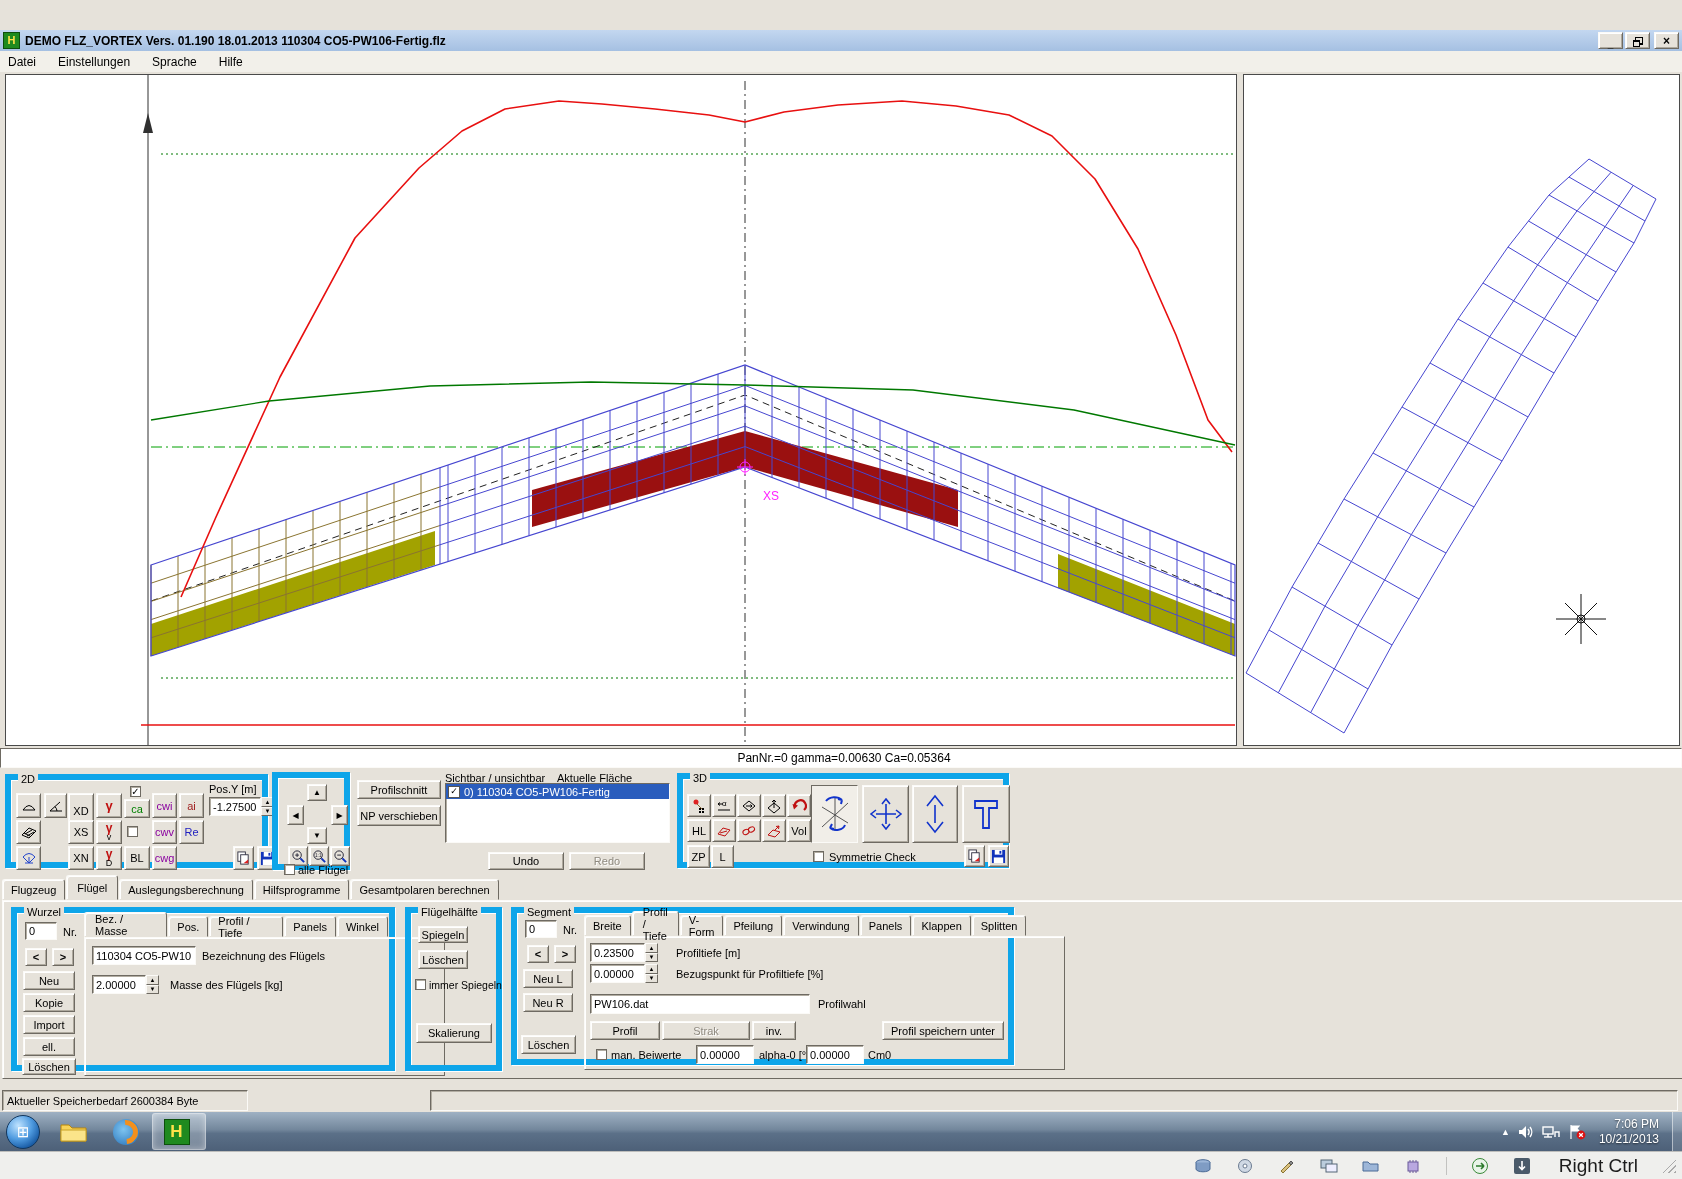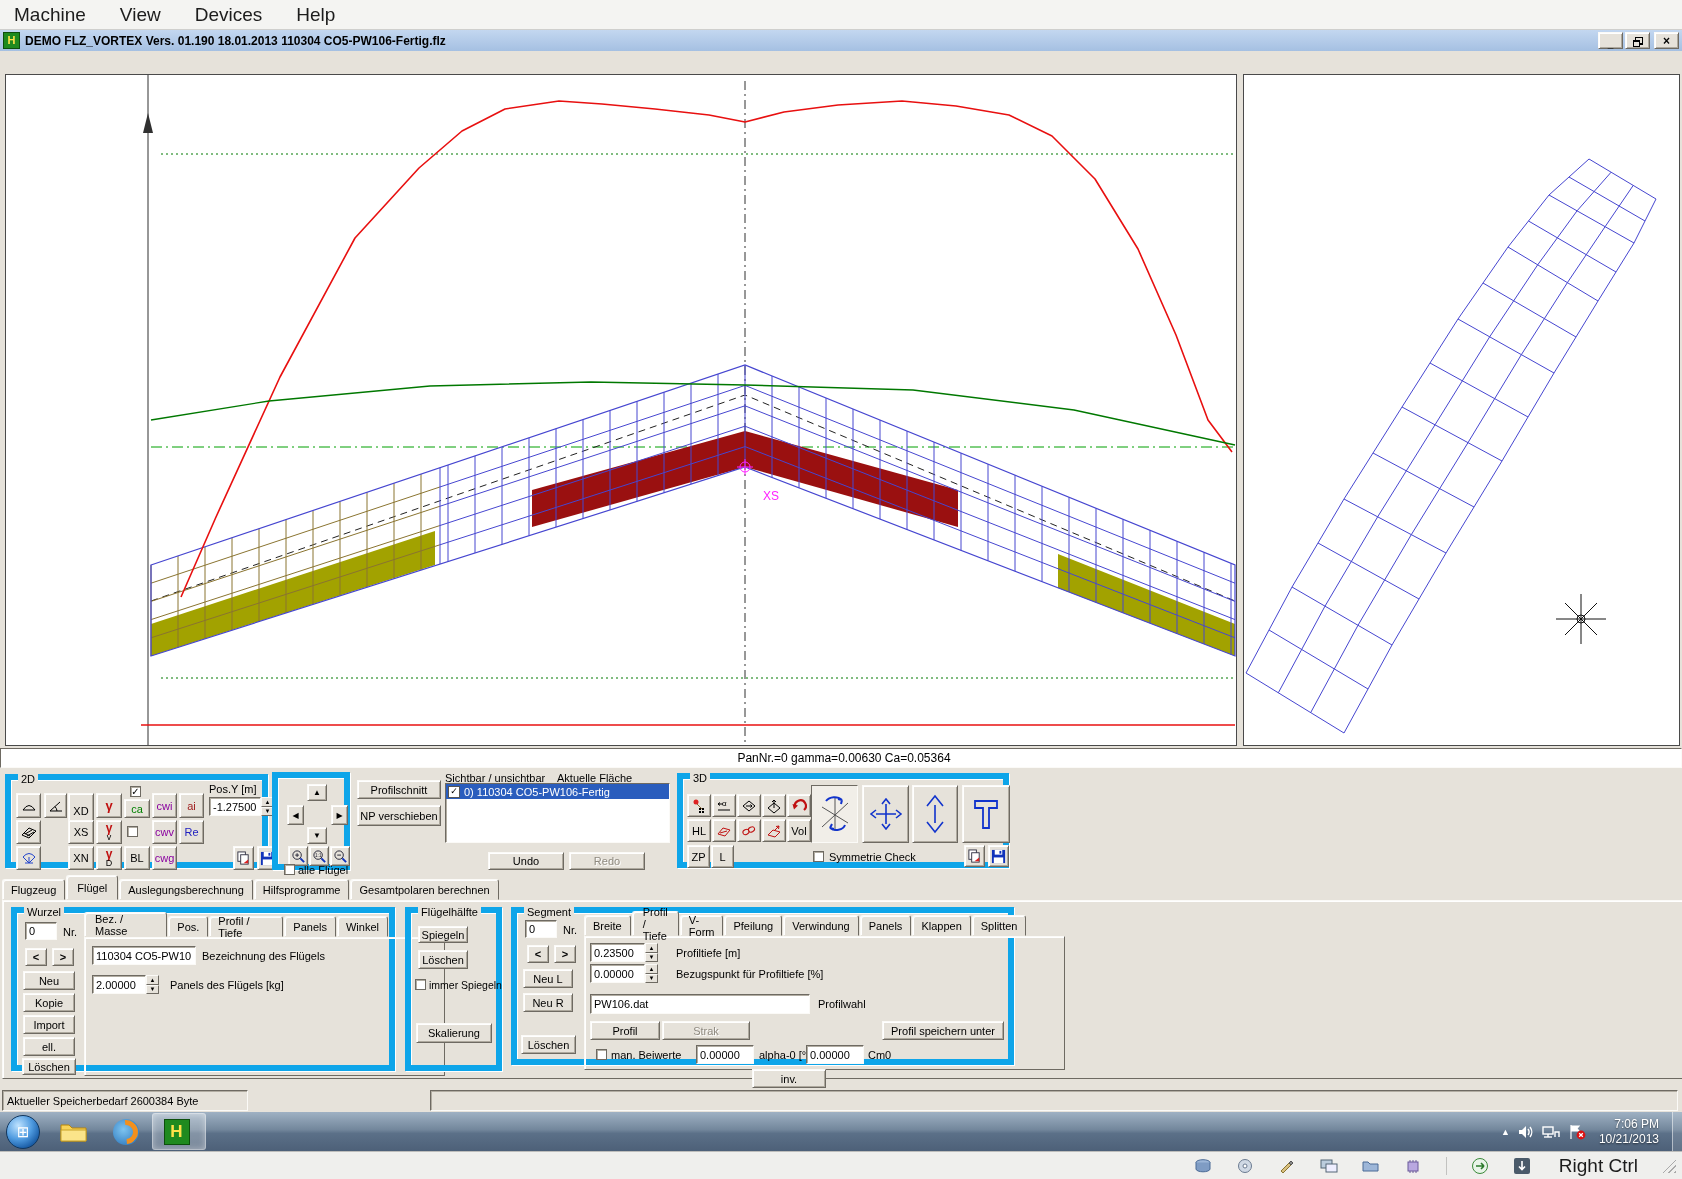--- a/index.html
+++ b/index.html
@@ -78,43 +78,43 @@
   .hostkey{font-size:19px;color:#1c1c1c;margin-left:4px;}
   .grip{width:14px;height:14px;background:
         linear-gradient(135deg,transparent 50%,#aaa 50%,#aaa 55%,transparent 55%,transparent 70%,#aaa 70%,#aaa 75%,transparent 75%,transparent 90%,#aaa 90%);}
   .sep{width:1px;height:18px;background:#c2c2c0;}
 </style>
 </head>
 <body>
 
 <div id="screen">
 
-  <div class="abs vmbar">
-    <span>Machine</span>
-    <span>View</span>
-    <span>Devices</span>
-    <span>Help</span>
-  </div>
 
   <div class="abs titlebar">
     <span class="appicon">H</span>
     <span style="font-weight:bold;font-size:12px;">DEMO  FLZ_VORTEX  Vers. 01.190 18.01.2013 110304 CO5-PW106-Fertig.flz</span>
     <span style="margin-left:auto;display:flex;padding-right:3px;">
       <span class="btn wbtn">
           <span style="margin-top:6px;font-weight:bold;">_</span>
         </span>
       <span class="btn wbtn">
           <span class="restore-glyph"></span>
         </span>
       <span class="btn wbtn" style="margin-left:4px;font-size:12px;">
           <span>×</span>
         </span>
     </span>
   </div>
 
+  <div class="abs menubar">
+    <span>Datei</span>
+    <span>Einstellungen</span>
+    <span>Sprache</span>
+    <span>Hilfe</span>
+  </div>
 
   <div class="abs" style="left:0;top:72px;width:1682px;height:676px;">
 
     <div class="abs canvas" style="left:5px;top:2px;width:1232px;height:672px;">
       <svg width="1230" height="670" viewBox="0 0 1230 670" style="display:block;">
 
         <line x1="142" y1="0" x2="142" y2="670" stroke="#303030" stroke-width="1"></line>
         <polygon points="137,58 142,38 147,58" fill="#303030"></polygon>
 
         <g fill="none" stroke-dasharray="2 3" stroke="#007800">
@@ -532,21 +532,21 @@
         <span class="tab">Winkel</span>
       </div>
       <div class="abs tabpanel" style="left:67px;top:24px;width:312px;height:137px;">
         <span class="sunk field abs" style="left:7px;top:8px;width:104px;height:19px;">110304 CO5-PW10</span>
         <span class="lbl" style="left:117px;top:12px;">Bezeichnung des Flügels</span>
         <span class="sunk field abs" style="left:7px;top:37px;width:54px;height:19px;">2.00000</span>
         <span class="spin" style="left:61px;top:37px;height:19px;">
             <div>▲</div>
             <div>▼</div>
           </span>
-        <span class="lbl" style="left:85px;top:41px;">Panels des Flügels [kg]</span>
+        <span class="lbl" style="left:85px;top:41px;">Masse des Flügels [kg]</span>
       </div>
     </div>
 
     <div class="abs gbox" style="left:402px;top:6px;width:97px;height:164px;">
       <span class="glabel">Flügelhälfte</span>
       <span class="btn abs" style="left:7px;top:13px;width:50px;height:17px;">Spiegeln</span>
       <span class="btn abs" style="left:7px;top:37px;width:50px;height:19px;">Löschen</span>
       <span class="cb" style="left:4px;top:66px;"></span>
       <span class="lbl" style="left:18px;top:66px;font-size:10.5px;">immer Spiegeln</span>
       <span class="btn abs" style="left:5px;top:110px;width:76px;height:20px;">Skalierung</span>
@@ -581,21 +581,21 @@
         <span class="sunk field abs" style="left:5px;top:27px;width:55px;height:19px;">0.00000</span>
         <span class="spin" style="left:60px;top:27px;height:19px;">
             <div>▲</div>
             <div>▼</div>
           </span>
         <span class="lbl" style="left:91px;top:31px;">Bezugspunkt für Profiltiefe [%]</span>
         <span class="sunk field abs" style="left:5px;top:57px;width:220px;height:20px;">PW106.dat</span>
         <span class="lbl" style="left:233px;top:61px;">Profilwahl</span>
         <span class="btn abs" style="left:5px;top:84px;width:70px;height:19px;">Profil</span>
         <span class="btn abs disabled" style="left:77px;top:84px;width:88px;height:19px;">Strak</span>
-        <span class="btn abs" style="left:167px;top:84px;width:74px;height:19px;margin-top:48px;">inv.</span>
+        <span class="btn abs" style="left:167px;top:84px;width:44px;height:19px;">inv.</span>
         <span class="btn abs" style="left:297px;top:84px;width:122px;height:19px;">Profil speichern unter</span>
         <span class="cb" style="left:11px;top:112px;"></span>
         <span class="lbl" style="left:26px;top:112px;">man. Beiwerte</span>
         <span class="sunk field abs" style="left:111px;top:108px;width:58px;height:19px;">0.00000</span>
         <span class="lbl" style="left:174px;top:112px;">alpha-0 [°]</span>
         <span class="sunk field abs" style="left:221px;top:108px;width:58px;height:19px;">0.00000</span>
         <span class="lbl" style="left:283px;top:112px;">Cm0</span>
       </div>
     </div>
   </div>

